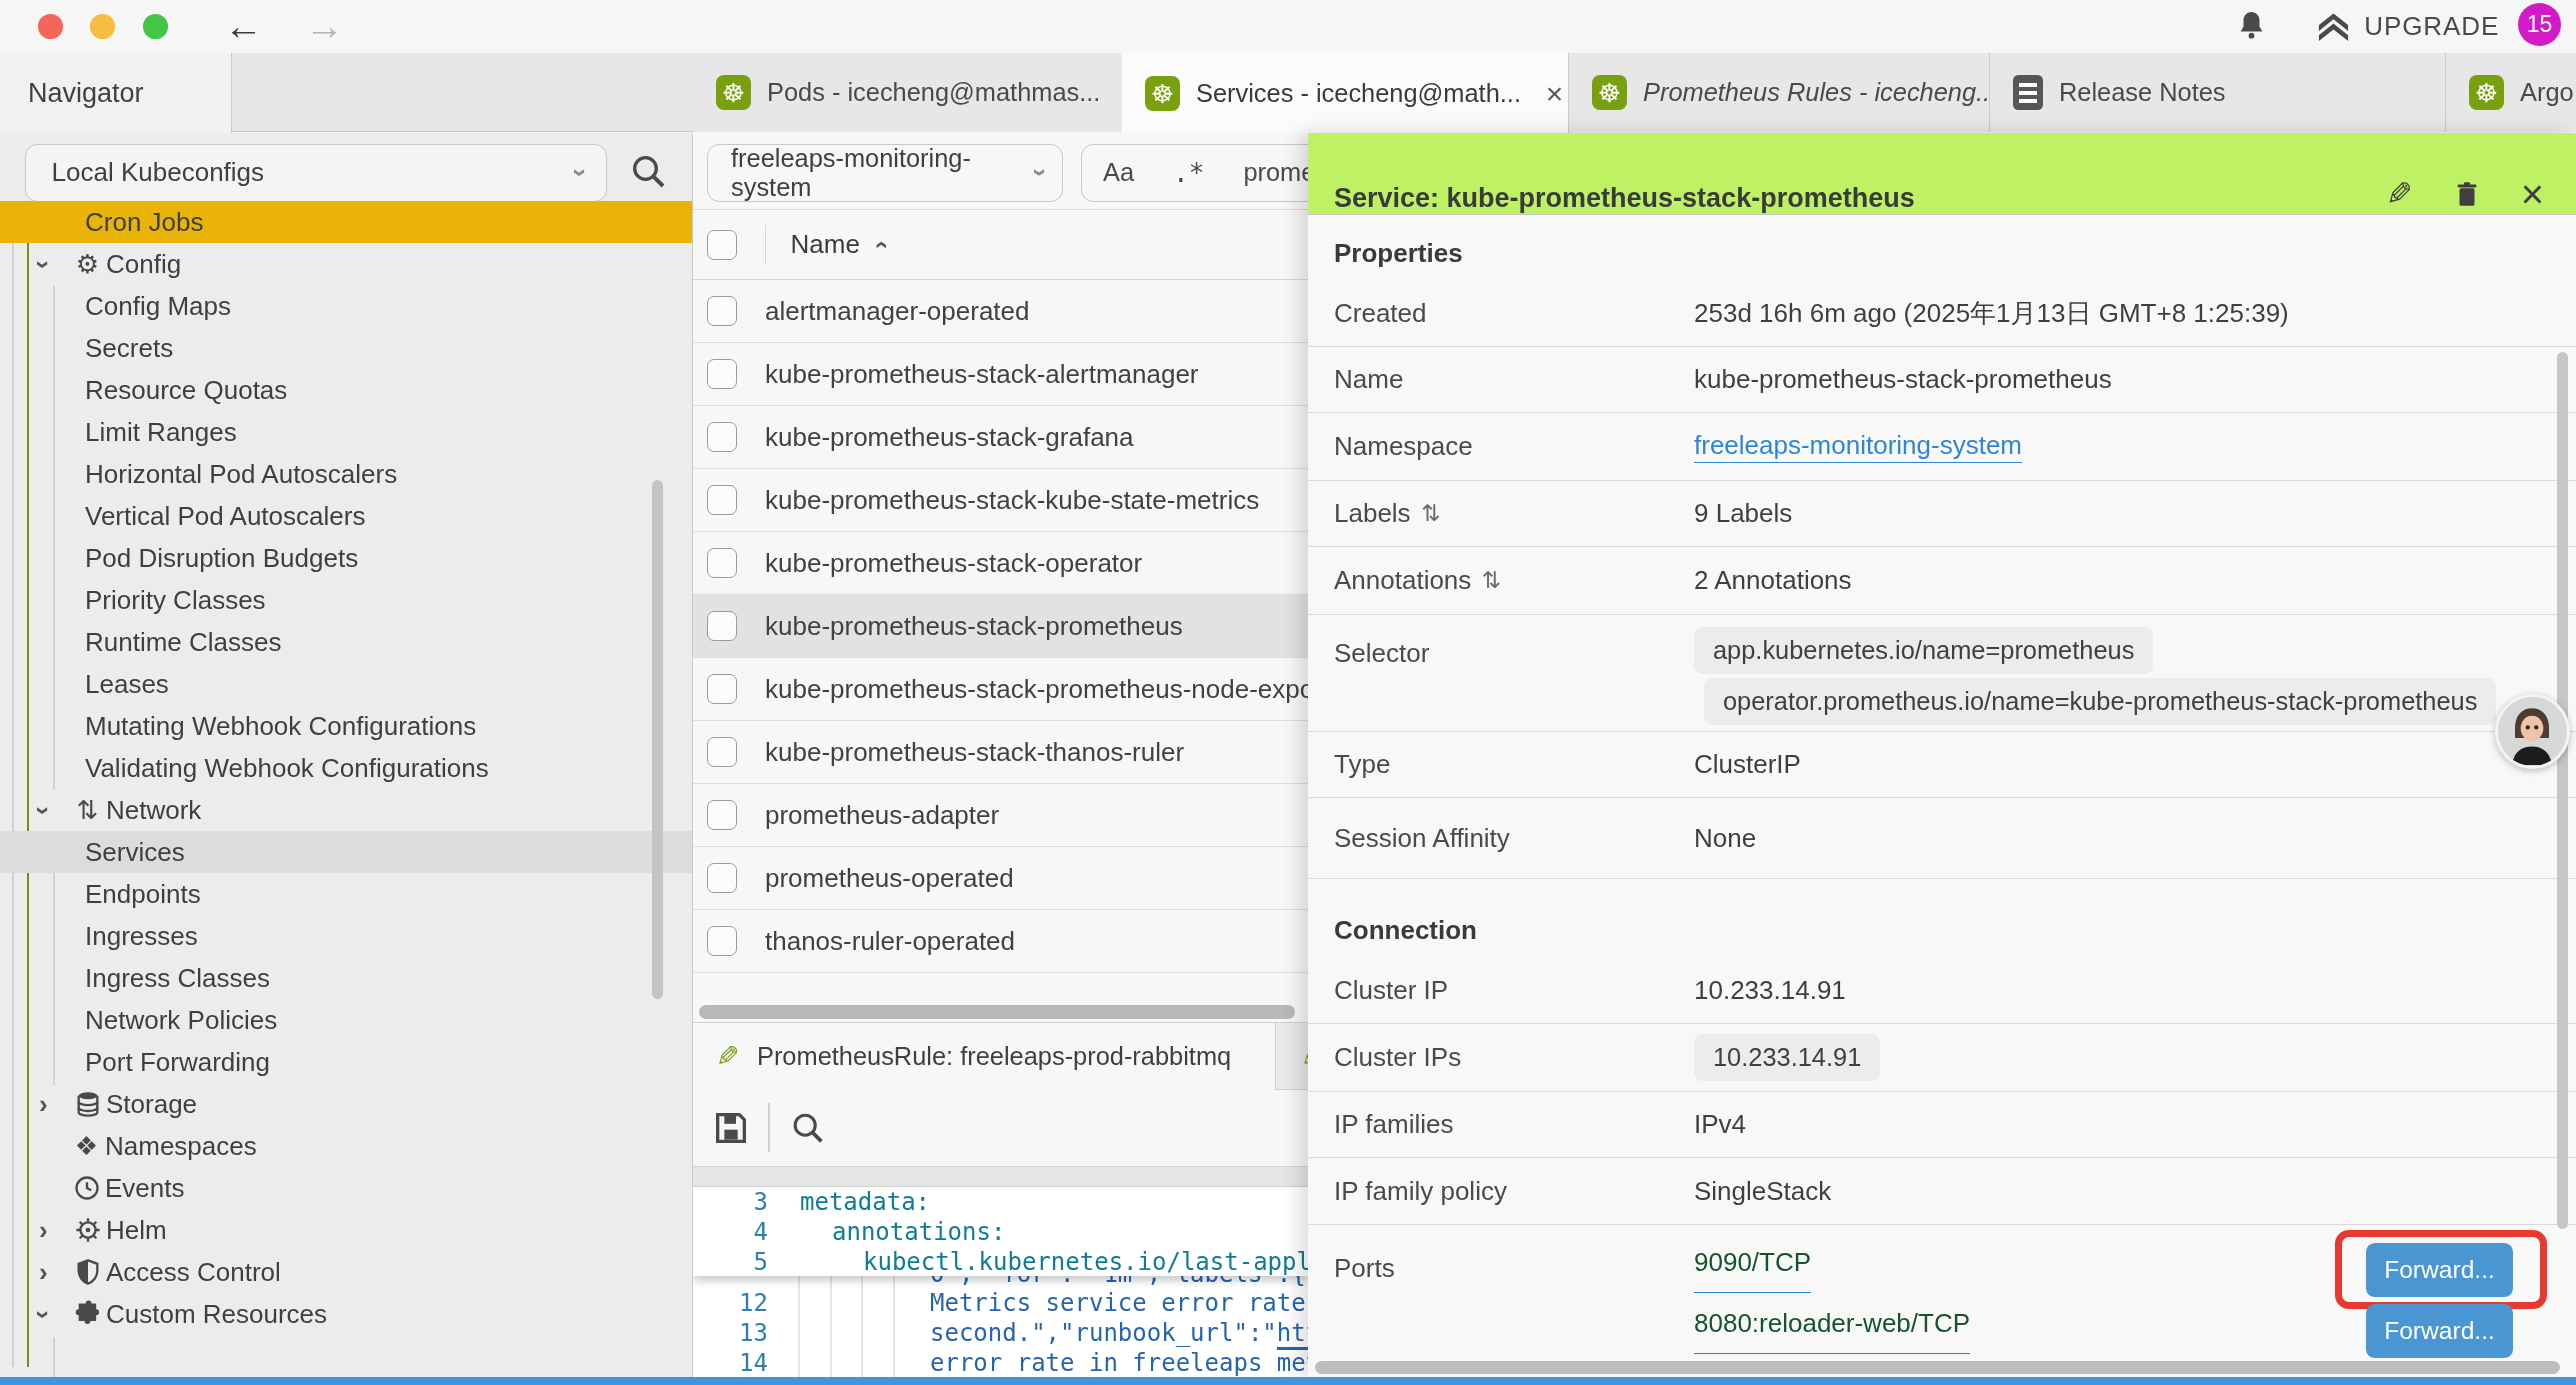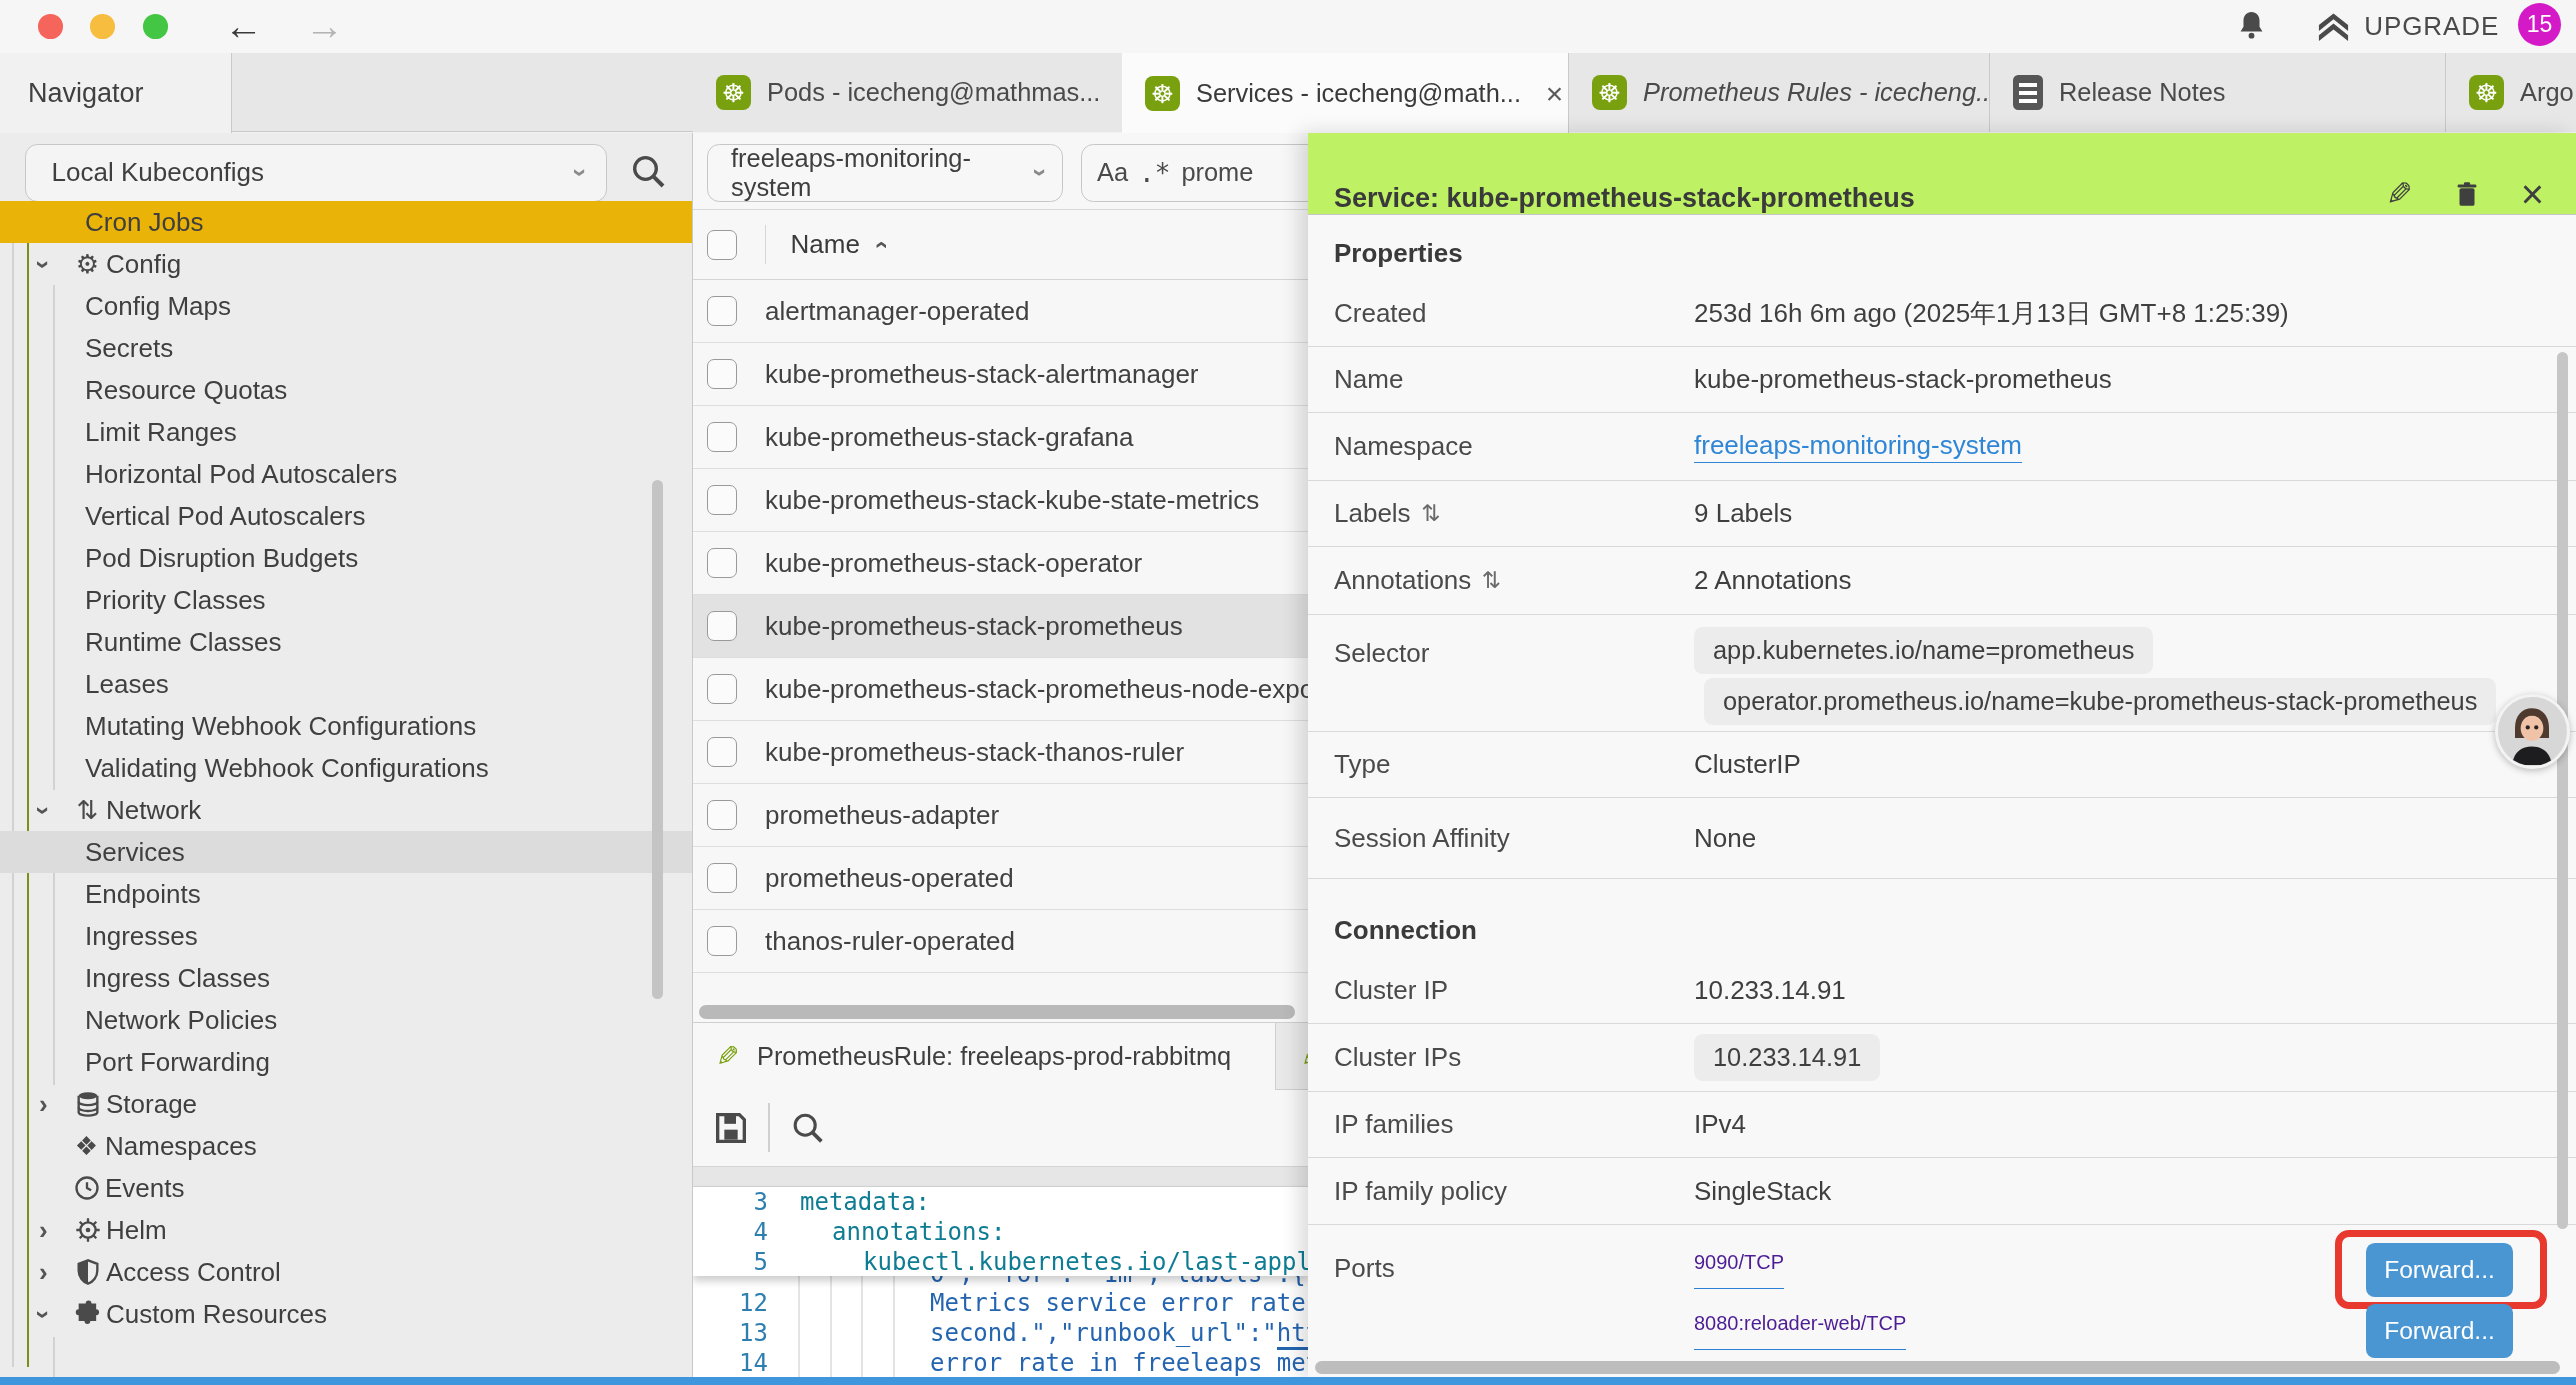--- a/index.html
+++ b/index.html
@@ -53,21 +53,21 @@
   .gico svg{width:28px;height:28px}
   .guide{position:absolute;width:1.8px;background:#d2d2d2}
   .guide.olive{background:#7e8c1a}
   .sb-scroll{position:absolute;left:652px;top:347px;width:11.4px;height:519px;border-radius:6.1px;background:#c4c4c4}
 
   
   .middle{position:absolute;left:693px;top:133px;width:616px;height:1245px;background:#f7f7f7;overflow:hidden}
   .filterrow{position:absolute;left:0;top:0;width:616px;height:77px;border-bottom:1.8px solid #d9d9d9}
   .nsselect{position:absolute;left:14px;top:10.5px;width:356px;height:58px;border:1.8px solid #c7c7c7;border-radius:12.3px;display:flex;align-items:center;padding:0 17.5px 0 23px;font-size:25.4px;color:#3f3f3f;background:#f7f7f7}
   .nsselect .chev{margin-left:auto;color:#8a8a8a}
-  .searchbox{position:absolute;left:388px;top:10.5px;width:289px;height:58px;border:1.8px solid #c7c7c7;border-radius:12.3px;display:flex;align-items:center;gap:11px;padding:0 15px;font-size:25.4px;color:#4a4a4a;background:#f7f7f7}
+  .searchbox{position:absolute;left:388px;top:10.5px;width:289px;height:58px;border:1.8px solid #c7c7c7;border-radius:12.3px;display:flex;align-items:center;gap:39px;padding:0 21px;font-size:25.4px;color:#4a4a4a;background:#f7f7f7}
   .regex{font-family:"DejaVu Sans Mono",monospace;font-size:26px}
   .thead{position:absolute;left:0;top:77px;width:616px;height:70px;border-bottom:1.8px solid #d5d5d5;display:flex;align-items:center}
   .cb{flex:0 0 auto;width:30px;height:30px;border:1.8px solid #9a9a9a;border-radius:7px;margin-left:14px;background:#fbfbfb}
   .colname{display:flex;align-items:center;gap:16px;margin-left:28px;padding-left:24.6px;border-left:1.8px solid #d5d5d5;height:39px;font-size:26px;color:#3a3a3a}
   .sortup{display:inline-block;transform:rotate(-90deg);font-weight:bold;color:#555;font-size:24.6px}
   .trows{position:absolute;left:0;top:147px;width:616px}
   .trow{height:63px;display:flex;align-items:center;border-bottom:1.8px solid #dedede;font-size:26px;color:#414141;white-space:nowrap;overflow:hidden}
   .trow .rl{margin-left:28px}
   .trow.selected{background:#e2e2e2}
   .mid-hscroll{position:absolute;left:6.1px;top:872px;width:596px;height:14px;border-radius:7px;background:#b9b9b9}
@@ -100,21 +100,21 @@
   .dclose{font-size:40px;color:#3f3f3f;line-height:1}
   .dbody{position:absolute;left:0;top:82px;width:1268px;height:1163px;overflow:hidden}
   .dsechead{display:flex;align-items:flex-end;padding:0 0 12.3px 26px;font-size:26px;font-weight:bold;color:#3a3a3a}
   .drow{position:relative;border-bottom:1.8px solid #d9d9d9;display:flex;align-items:center}
   .dkey{position:absolute;left:26px;font-size:26px;color:#4a4a4a;display:flex;align-items:center;gap:10.5px}
   .dval{position:absolute;left:386px;font-size:26px;color:#3f3f3f}
   .dlink{color:#2f86d6;border-bottom:1.8px solid #2f86d6;padding-bottom:1.8px}
   .dbadge{display:inline-block;background:#ececec;border-radius:8.8px;padding:8.8px 19px;font-size:25.4px;color:#3f3f3f}
   .sorticon{font-size:23px;color:#6a6a6a}
   .portline{position:absolute;left:386px;display:flex;align-items:center;width:842px}
-  .portlink{font-size:20px;color:#4c1d95;border-bottom:1.8px solid #2b7fd4;padding-bottom:14px}
+  .portlink{font-size:26px;color:#14532d;border-bottom:1.8px solid #2b7fd4;padding-bottom:14px}
   .fwdbtn{position:absolute;right:23px;width:147px;height:54px;background:#4a96d2;border-radius:8.8px;color:#fff;font-size:24.6px;display:flex;align-items:center;justify-content:center}
   .redbox{position:absolute;right:-10.5px;top:-11.4px;width:212px;height:79px;border:7px solid #e8392e;border-radius:14px}
   .d-vscroll{position:absolute;left:1249px;top:219px;width:11.4px;height:877px;border-radius:6.1px;background:#c6c6c6}
   .d-hscroll{position:absolute;left:7px;top:1228px;width:1245px;height:13px;border-radius:7px;background:#bdbdbd}
 
   .avatar{position:absolute;left:2495px;top:694px;width:75px;height:75px;border-radius:50%;background:#d9d9d9;border:3.5px solid #f3f3f3;box-shadow:0 1.8px 7px rgba(0,0,0,0.25);z-index:9;overflow:hidden}
   .bottombar{position:absolute;left:0;top:1377px;width:2576px;height:8.8px;background:#4096dc;z-index:20}
   svg.ic{display:block}
 </style>
 </head>

